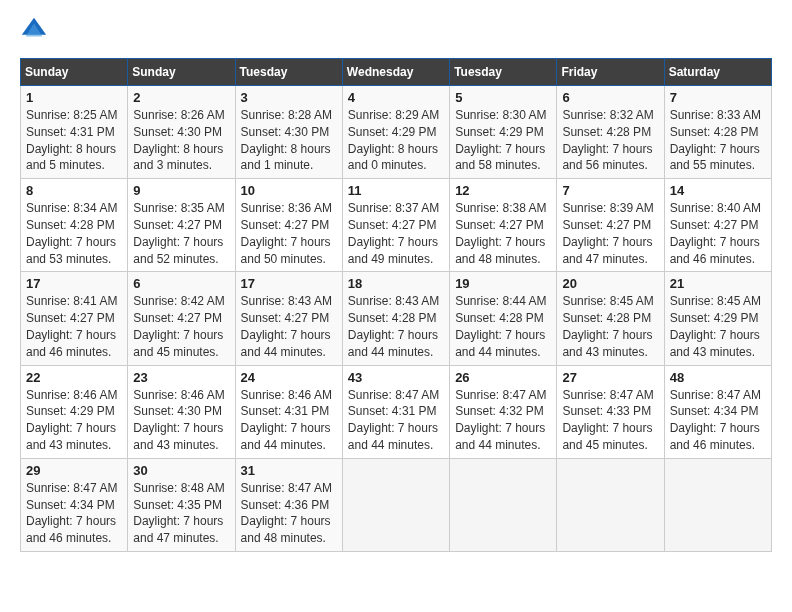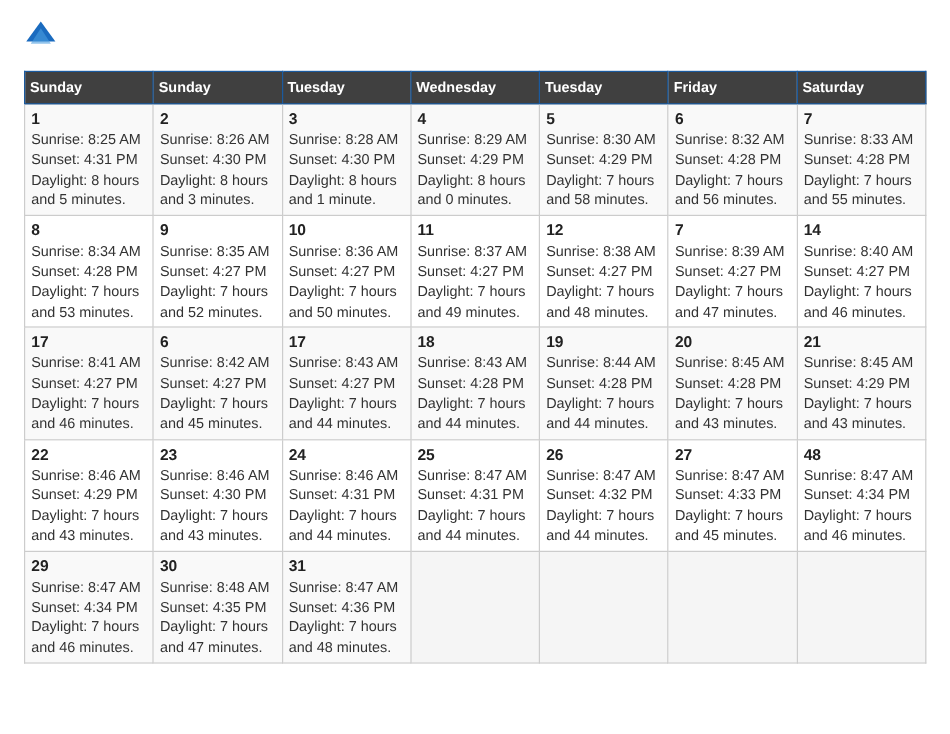--- a/index.html
+++ b/index.html
@@ -226,21 +226,21 @@
         </td>
         <td>
           <span class="day-num">23</span>
           <div class="day-info">Sunrise: 8:46 AM<br>Sunset: 4:30 PM<br>Daylight: 7 hours and 43 minutes.</div>
         </td>
         <td>
           <span class="day-num">24</span>
           <div class="day-info">Sunrise: 8:46 AM<br>Sunset: 4:31 PM<br>Daylight: 7 hours and 44 minutes.</div>
         </td>
         <td>
-          <span class="day-num">25</span>
+          <span class="day-num">43</span>
           <div class="day-info">Sunrise: 8:47 AM<br>Sunset: 4:31 PM<br>Daylight: 7 hours and 44 minutes.</div>
         </td>
         <td>
           <span class="day-num">26</span>
           <div class="day-info">Sunrise: 8:47 AM<br>Sunset: 4:32 PM<br>Daylight: 7 hours and 44 minutes.</div>
         </td>
         <td>
           <span class="day-num">27</span>
           <div class="day-info">Sunrise: 8:47 AM<br>Sunset: 4:33 PM<br>Daylight: 7 hours and 45 minutes.</div>
         </td>

